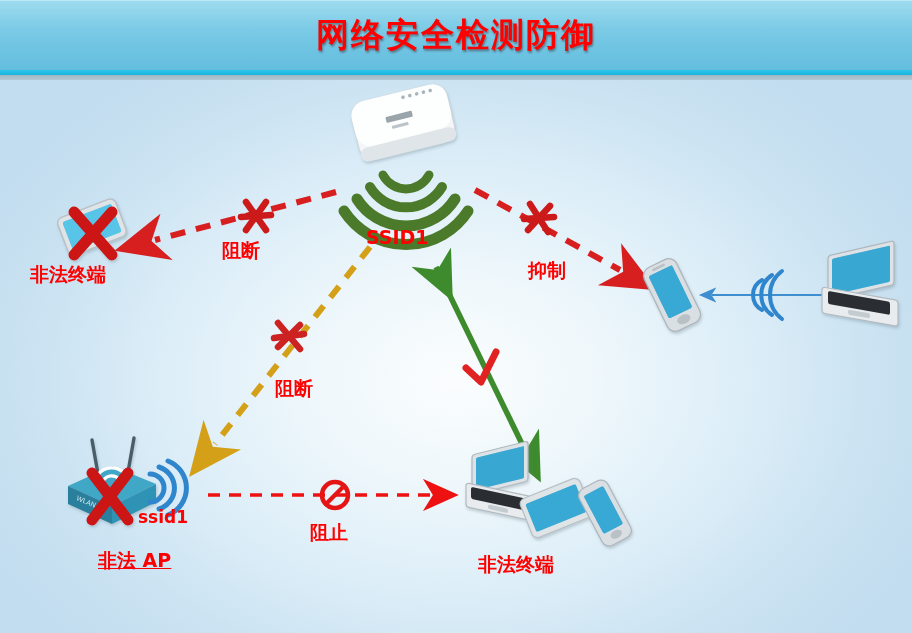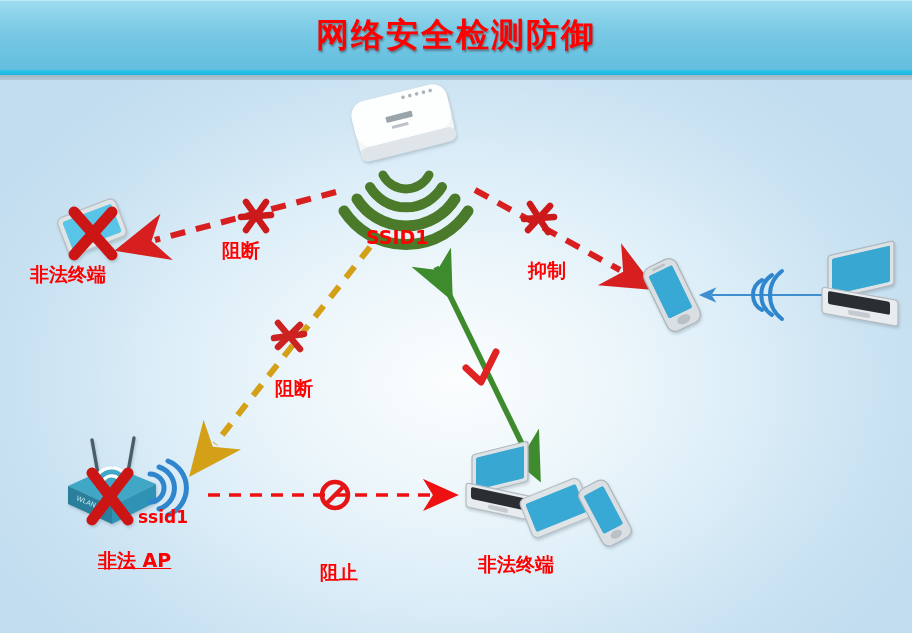--- a/index.html
+++ b/index.html
@@ -254,21 +254,21 @@
     </svg>
 
     <div class="lbl lbl-cn" style="left:366px;top:146px;">SSID1</div>
 
     <div class="lbl lbl-cn" style="left:222px;top:158px;">阻断</div>
 
     <div class="lbl lbl-cn" style="left:528px;top:178px;">抑制</div>
 
     <div class="lbl lbl-cn" style="left:275px;top:296px;">阻断</div>
 
-    <div class="lbl lbl-cn" style="left:320px;top:440px;margin-top:40px;">阻止</div>
+    <div class="lbl lbl-cn" style="left:310px;top:440px;">阻止</div>
 
     <div class="lbl lbl-cn" style="left:30px;top:182px;">非法终端</div>
 
 
     <div class="lbl lbl-sm" style="left:138px;top:427px;">ssid1</div>
 
     <div class="lbl lbl-cn" style="left:98px;top:468px;text-decoration:underline;">非法 AP</div>
 
     <div class="lbl lbl-cn" style="left:478px;top:472px;">非法终端</div>
 

